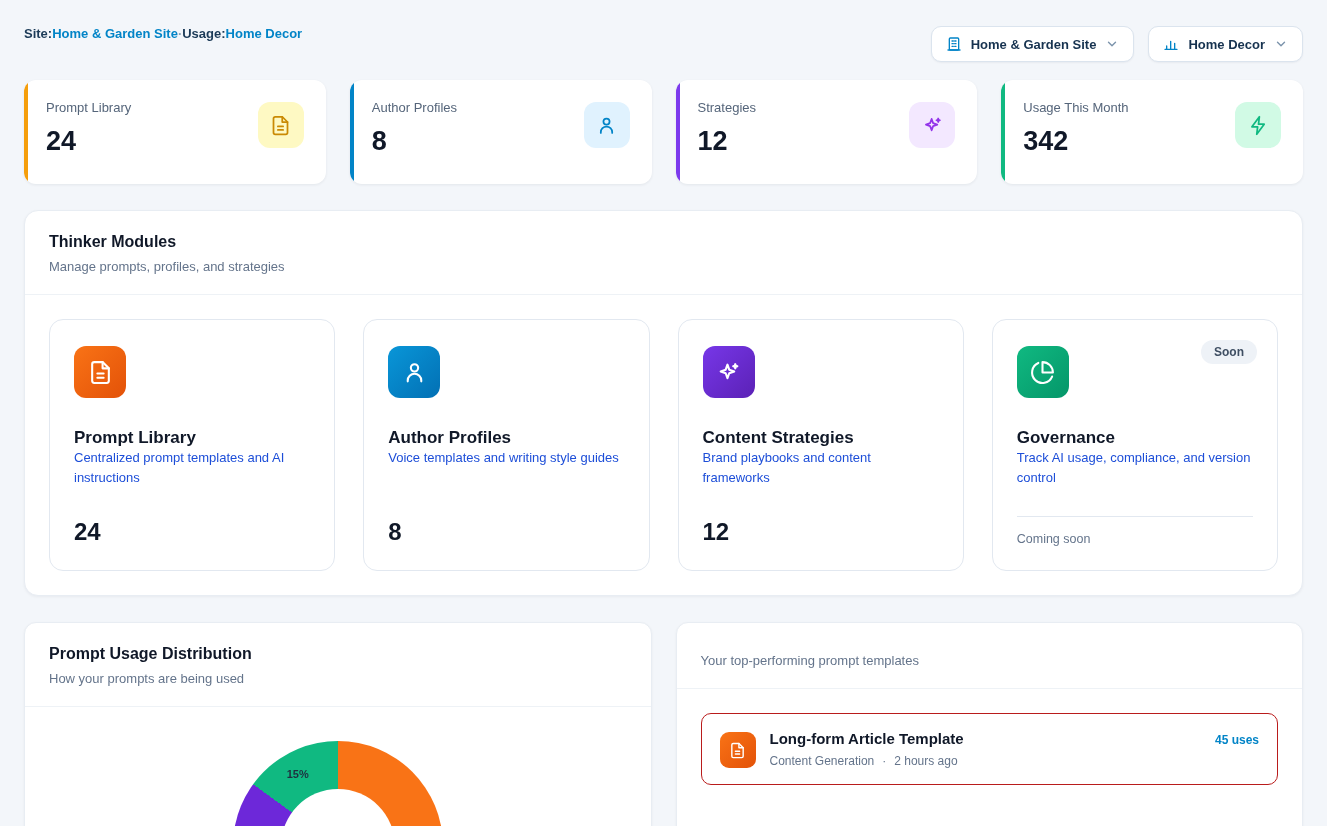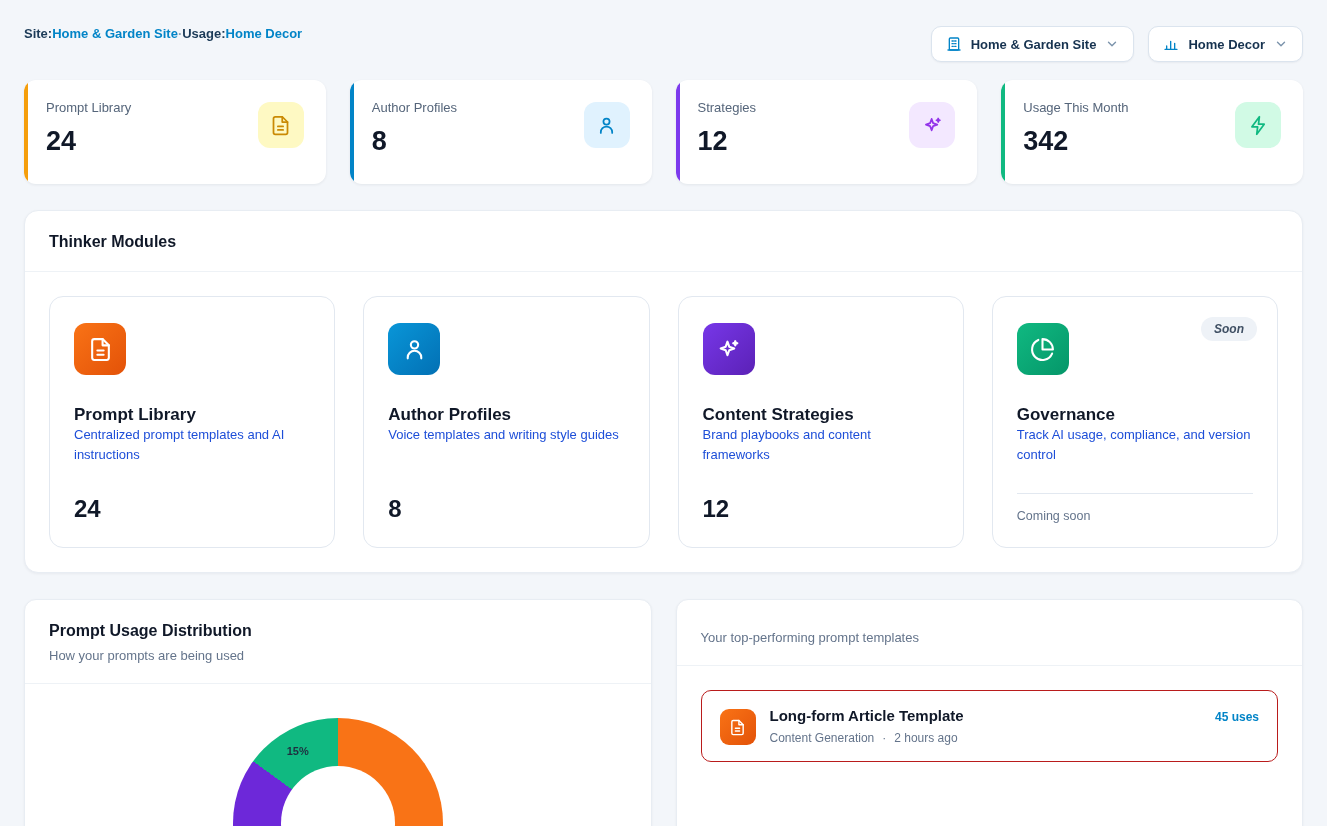--- a/index.html
+++ b/index.html
@@ -65,21 +65,21 @@
   .module-icon svg { width: 25px; height: 25px; }
   .m0 { background: linear-gradient(135deg, #f97316, #e35208); }
   .m1 { background: linear-gradient(135deg, #0996d8, #0270b4); }
   .m2 { background: linear-gradient(135deg, #7737e8, #5b21b6); }
   .m3 { background: linear-gradient(135deg, #10b981, #059669); }
   .module-title { margin-top: 30px; font-size: 17px; font-weight: 800; color: #101828; }
   .module-desc { margin-top: 0; font-size: 13px; color: #1d4ed8; line-height: 1.5; max-width: 235px; }
   .module-value { margin-top: auto; padding-top: 16px; font-size: 24px; font-weight: 800; color: #101828; }
   .module-badge {
     position: absolute; top: 20px; right: 20px; background: #eef2f7; color: #3f4f63;
-    font-size: 12px; font-weight: 700; padding: 5px 13px; border-radius: 999px; font-style: italic;
+    font-size: 12px; font-weight: 700; padding: 5px 13px; border-radius: 999px;
   }
   .module-footer { margin-top: auto; border-top: 1px solid #e2e8f0; padding-top: 15px; font-size: 12.5px; color: #64748b; }
 
   
   .bottom-grid { display: grid; grid-template-columns: 1fr 1fr; gap: 24px; margin-top: 26px; }
   .bottom-card { background: #fff; border: 1px solid #e8edf3; border-radius: 12px; box-shadow: 0 1px 3px rgba(16,24,40,.05); height: 360px; overflow: hidden; }
   .chart-body { position: relative; height: 270px; }
   .donut {
     width: 210px; height: 210px; border-radius: 50%; margin: 34px auto 0; position: relative;
     background: conic-gradient(#f97316 0deg 162deg, #0ea5e9 162deg 252deg, #6d28d9 252deg 306deg, #10b981 306deg 360deg);
@@ -186,20 +186,21 @@
         <svg viewBox="0 0 24 24" fill="none" stroke="currentColor" stroke-width="2" stroke-linecap="round" stroke-linejoin="round">
             <path d="M13 2 4.5 13.5h6.5l-1 8.5L18.5 10.5H12z"></path>
           </svg>
       </div>
     </div>
   </div>
 
   <div class="modules-card">
     <div class="section-header">
       <div class="section-title">Thinker Modules</div>
+      <div class="section-subtitle">Manage prompts, profiles, and strategies</div>
     </div>
     <div class="modules-grid">
 
       <div class="module-card">
         <div class="module-icon m0">
           <svg viewBox="0 0 24 24" fill="none" stroke="currentColor" stroke-width="2" stroke-linecap="round" stroke-linejoin="round">
               <path d="M14 2H6a2 2 0 0 0-2 2v16a2 2 0 0 0 2 2h12a2 2 0 0 0 2-2V8z"></path>
               <path d="M14 2v6h6"></path>
               <path d="M9 13h6M9 17h6"></path>
             </svg>

